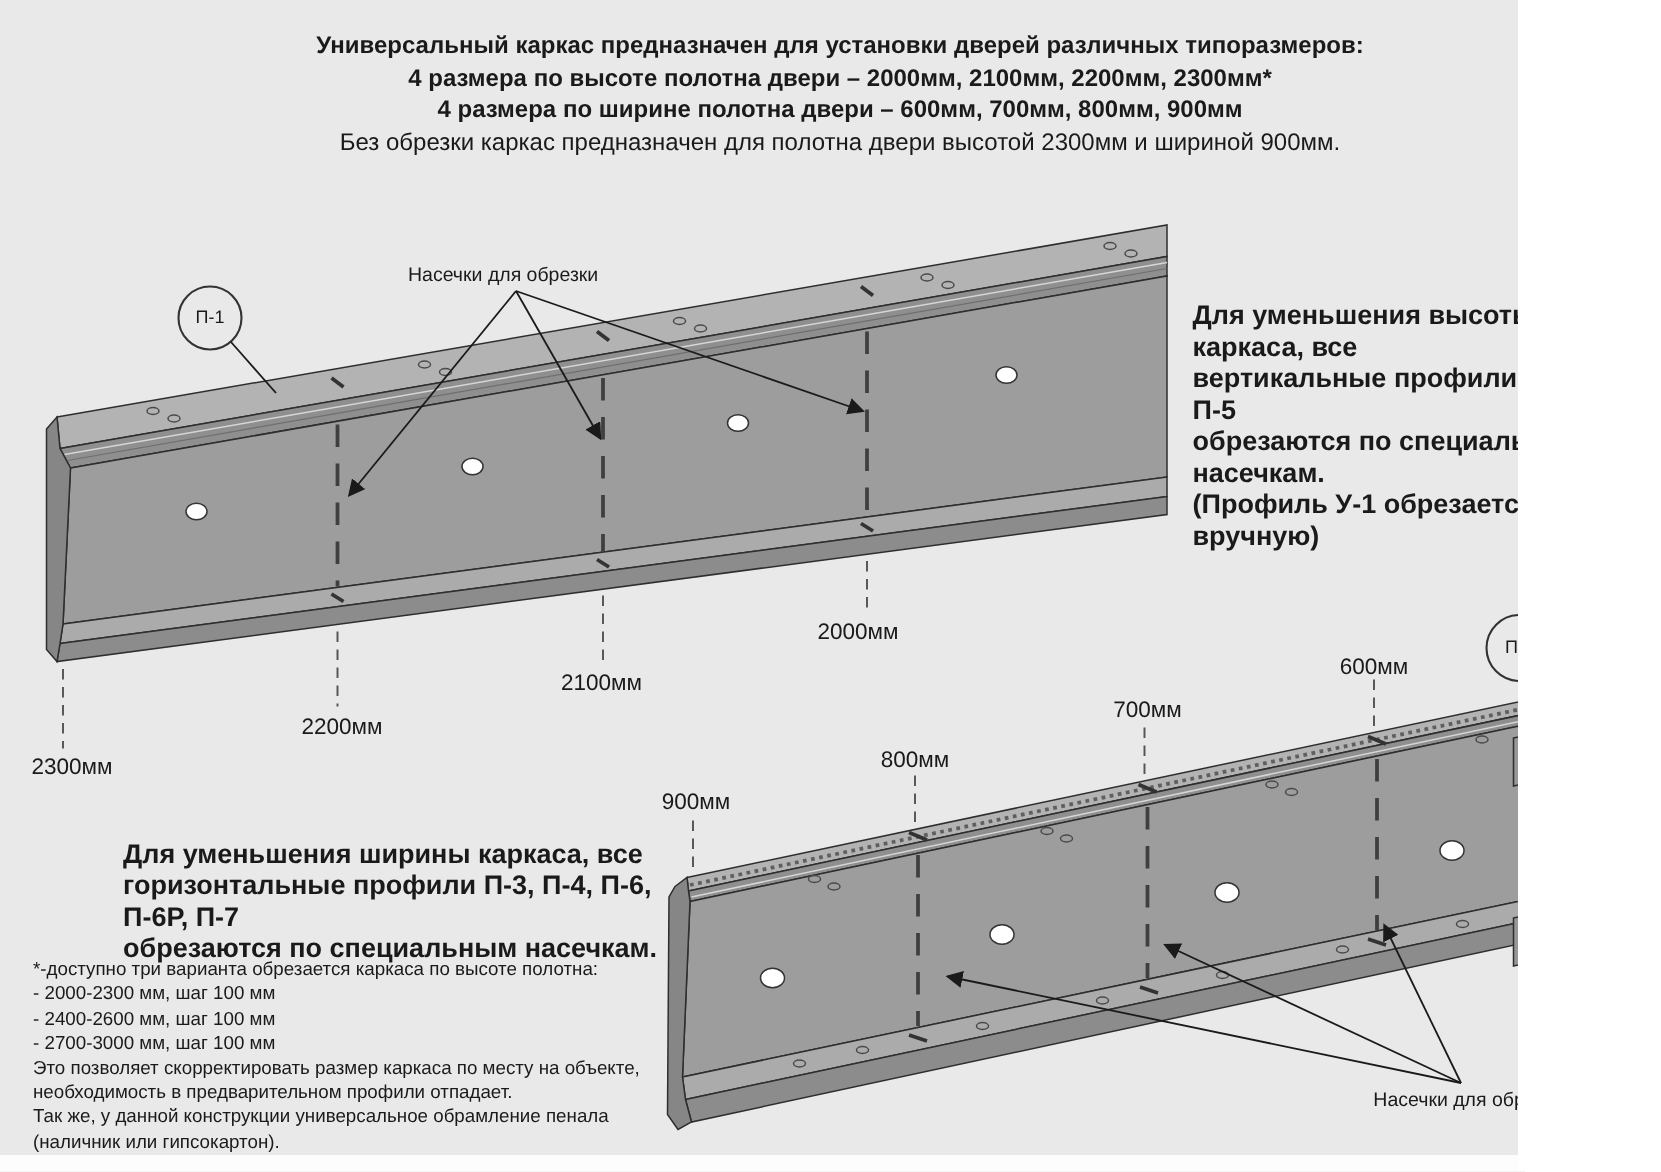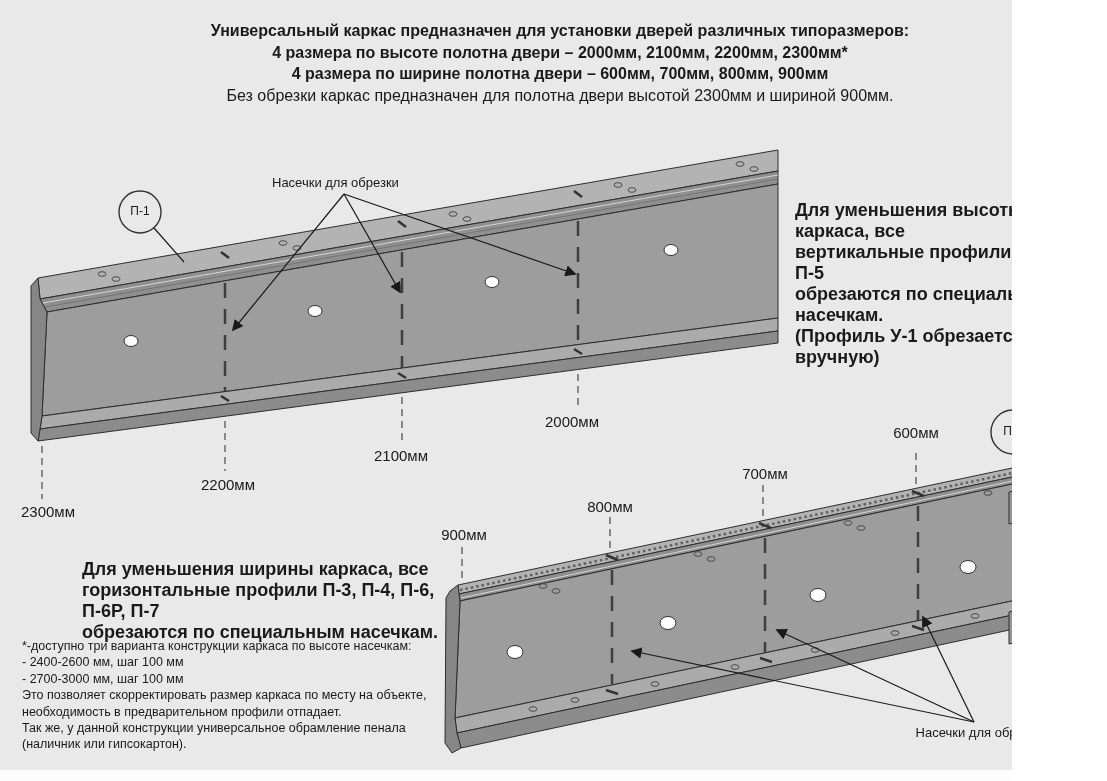--- a/index.html
+++ b/index.html
@@ -195,21 +195,21 @@
   </svg>
 
   <div class="dim abs" style="left:12px;top:503px">2300мм</div>
   <div class="dim abs" style="left:192px;top:476px">2200мм</div>
   <div class="dim abs" style="left:365px;top:447px">2100мм</div>
   <div class="dim abs" style="left:536px;top:413px">2000мм</div>
 
   <div class="dim abs" style="left:428px;top:526px">900мм</div>
   <div class="dim abs" style="left:574px;top:498px">800мм</div>
   <div class="dim abs" style="left:729px;top:465px">700мм</div>
-  <div class="dim abs" style="left:880px;top:424px">600мм</div>
+  <div class="dim abs" style="left:880px;top:436px">600мм</div>
 
   <div class="plabel" style="left:116px;top:204px">П-1</div>
   <div class="plabel" style="left:989px;top:424px">П-4</div>
 
   <div class="notch-label" style="left:272px;top:175px;width:126px">Насечки для обрезки</div>
   <div class="notch-label" style="left:906px;top:725px;width:146px">Насечки для обрезки</div>
 
   <div class="note note-right">
     <div>Для уменьшения высоты каркаса, все</div>
     <div>вертикальные профили П-1, П-2, П-5</div>
@@ -217,21 +217,22 @@
     <div>(Профиль У-1 обрезается вручную)</div>
   </div>
 
   <div class="note note-left">
     <div>Для уменьшения ширины каркаса, все</div>
     <div>горизонтальные профили П-3, П-4, П-6, П-6Р, П-7</div>
     <div>обрезаются по специальным насечкам.</div>
   </div>
 
   <div class="footnote">
-    <div>*-доступно три варианта конструкции каркаса по высоте насечкам:</div>
+    <div>*-доступно три варианта обрезается каркаса по высоте полотна:</div>
+    <div>- 2000-2300 мм, шаг 100 мм</div>
     <div>- 2400-2600 мм, шаг 100 мм</div>
     <div>- 2700-3000 мм, шаг 100 мм</div>
     <div>Это позволяет скорректировать размер каркаса по месту на объекте,</div>
     <div>необходимость в предварительном профили отпадает.</div>
     <div>Так же, у данной конструкции универсальное обрамление пенала</div>
     <div>(наличник или гипсокартон).</div>
   </div>
 
   <div class="pagebox">
     <span>5</span>

